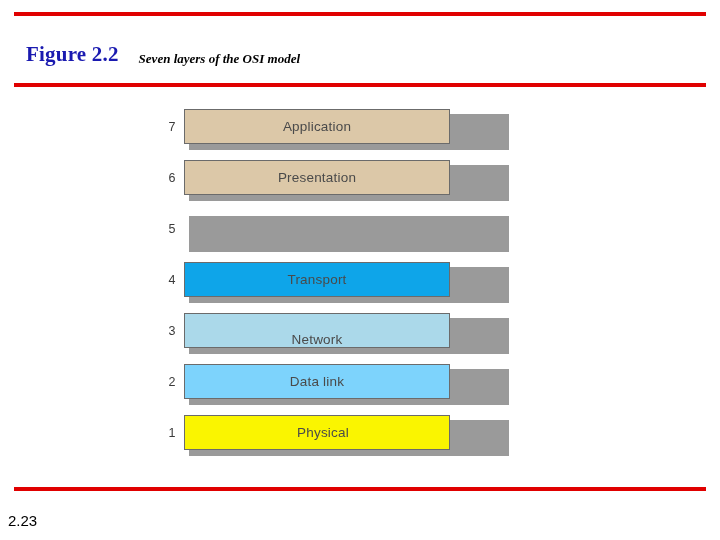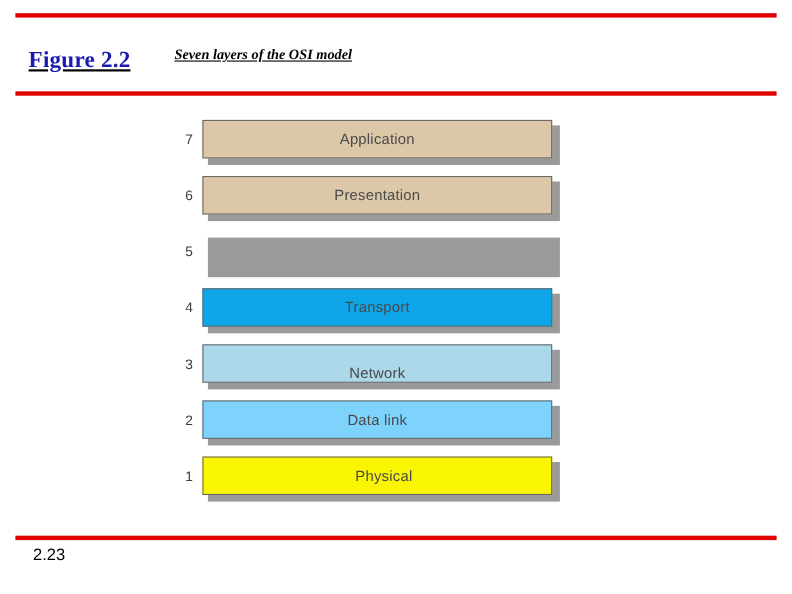--- a/index.html
+++ b/index.html
@@ -26,24 +26,23 @@
   .rule-top    { top: 12px; }
   .rule-mid    { top: 83px; }
   .rule-bottom { top: 487px; }
 
   
   .title-row {
     position: absolute;
     left: 26px;
     top: 42px;
     display: flex;
-    align-items: flex-start;
-    gap: 20px;
+    align-items: flex-end;
+    gap: 0;
     white-space: nowrap;
-    text-decoration: underline;
   }
   .fig-label {
     font-family: "Liberation Serif", serif;
     font-size: 21px;
     font-weight: bold;
     color: #1a1ab0;
     letter-spacing: 0.2px;
   }
   .fig-caption {
     font-family: "Liberation Serif", serif;
@@ -81,44 +80,43 @@
     left: 29px;
     top: 6px;
     width: 320px;
     height: 36px;
     background: #9a9a9a;
   }
   .bar {
     position: absolute;
     left: 24px;
     top: 1px;
-    width: 318px;
+    width: 266px;
     height: 35px;
     border: 1px solid #6b6b6b;
     box-sizing: border-box;
     display: flex;
     align-items: center;
     justify-content: center;
   }
   .bar-label {
     font-size: 13.5px;
     color: #4a4a4a;
     font-family: "Liberation Sans", sans-serif;
     letter-spacing: 0.2px;
   }
 
   
   .page-num {
     position: absolute;
     left: 8px;
-    top: 496px;
+    top: 512px;
     font-size: 15px;
     color: #000000;
     font-family: "Liberation Sans", sans-serif;
-    margin-left: 22px;
   }
 </style>
 </head>
 <body>
 
 <div class="rule rule-top"></div>
 
 <div class="title-row">
   <span class="fig-label">Figure 2.2</span>
   <span class="fig-caption">Seven layers of the OSI model</span>

